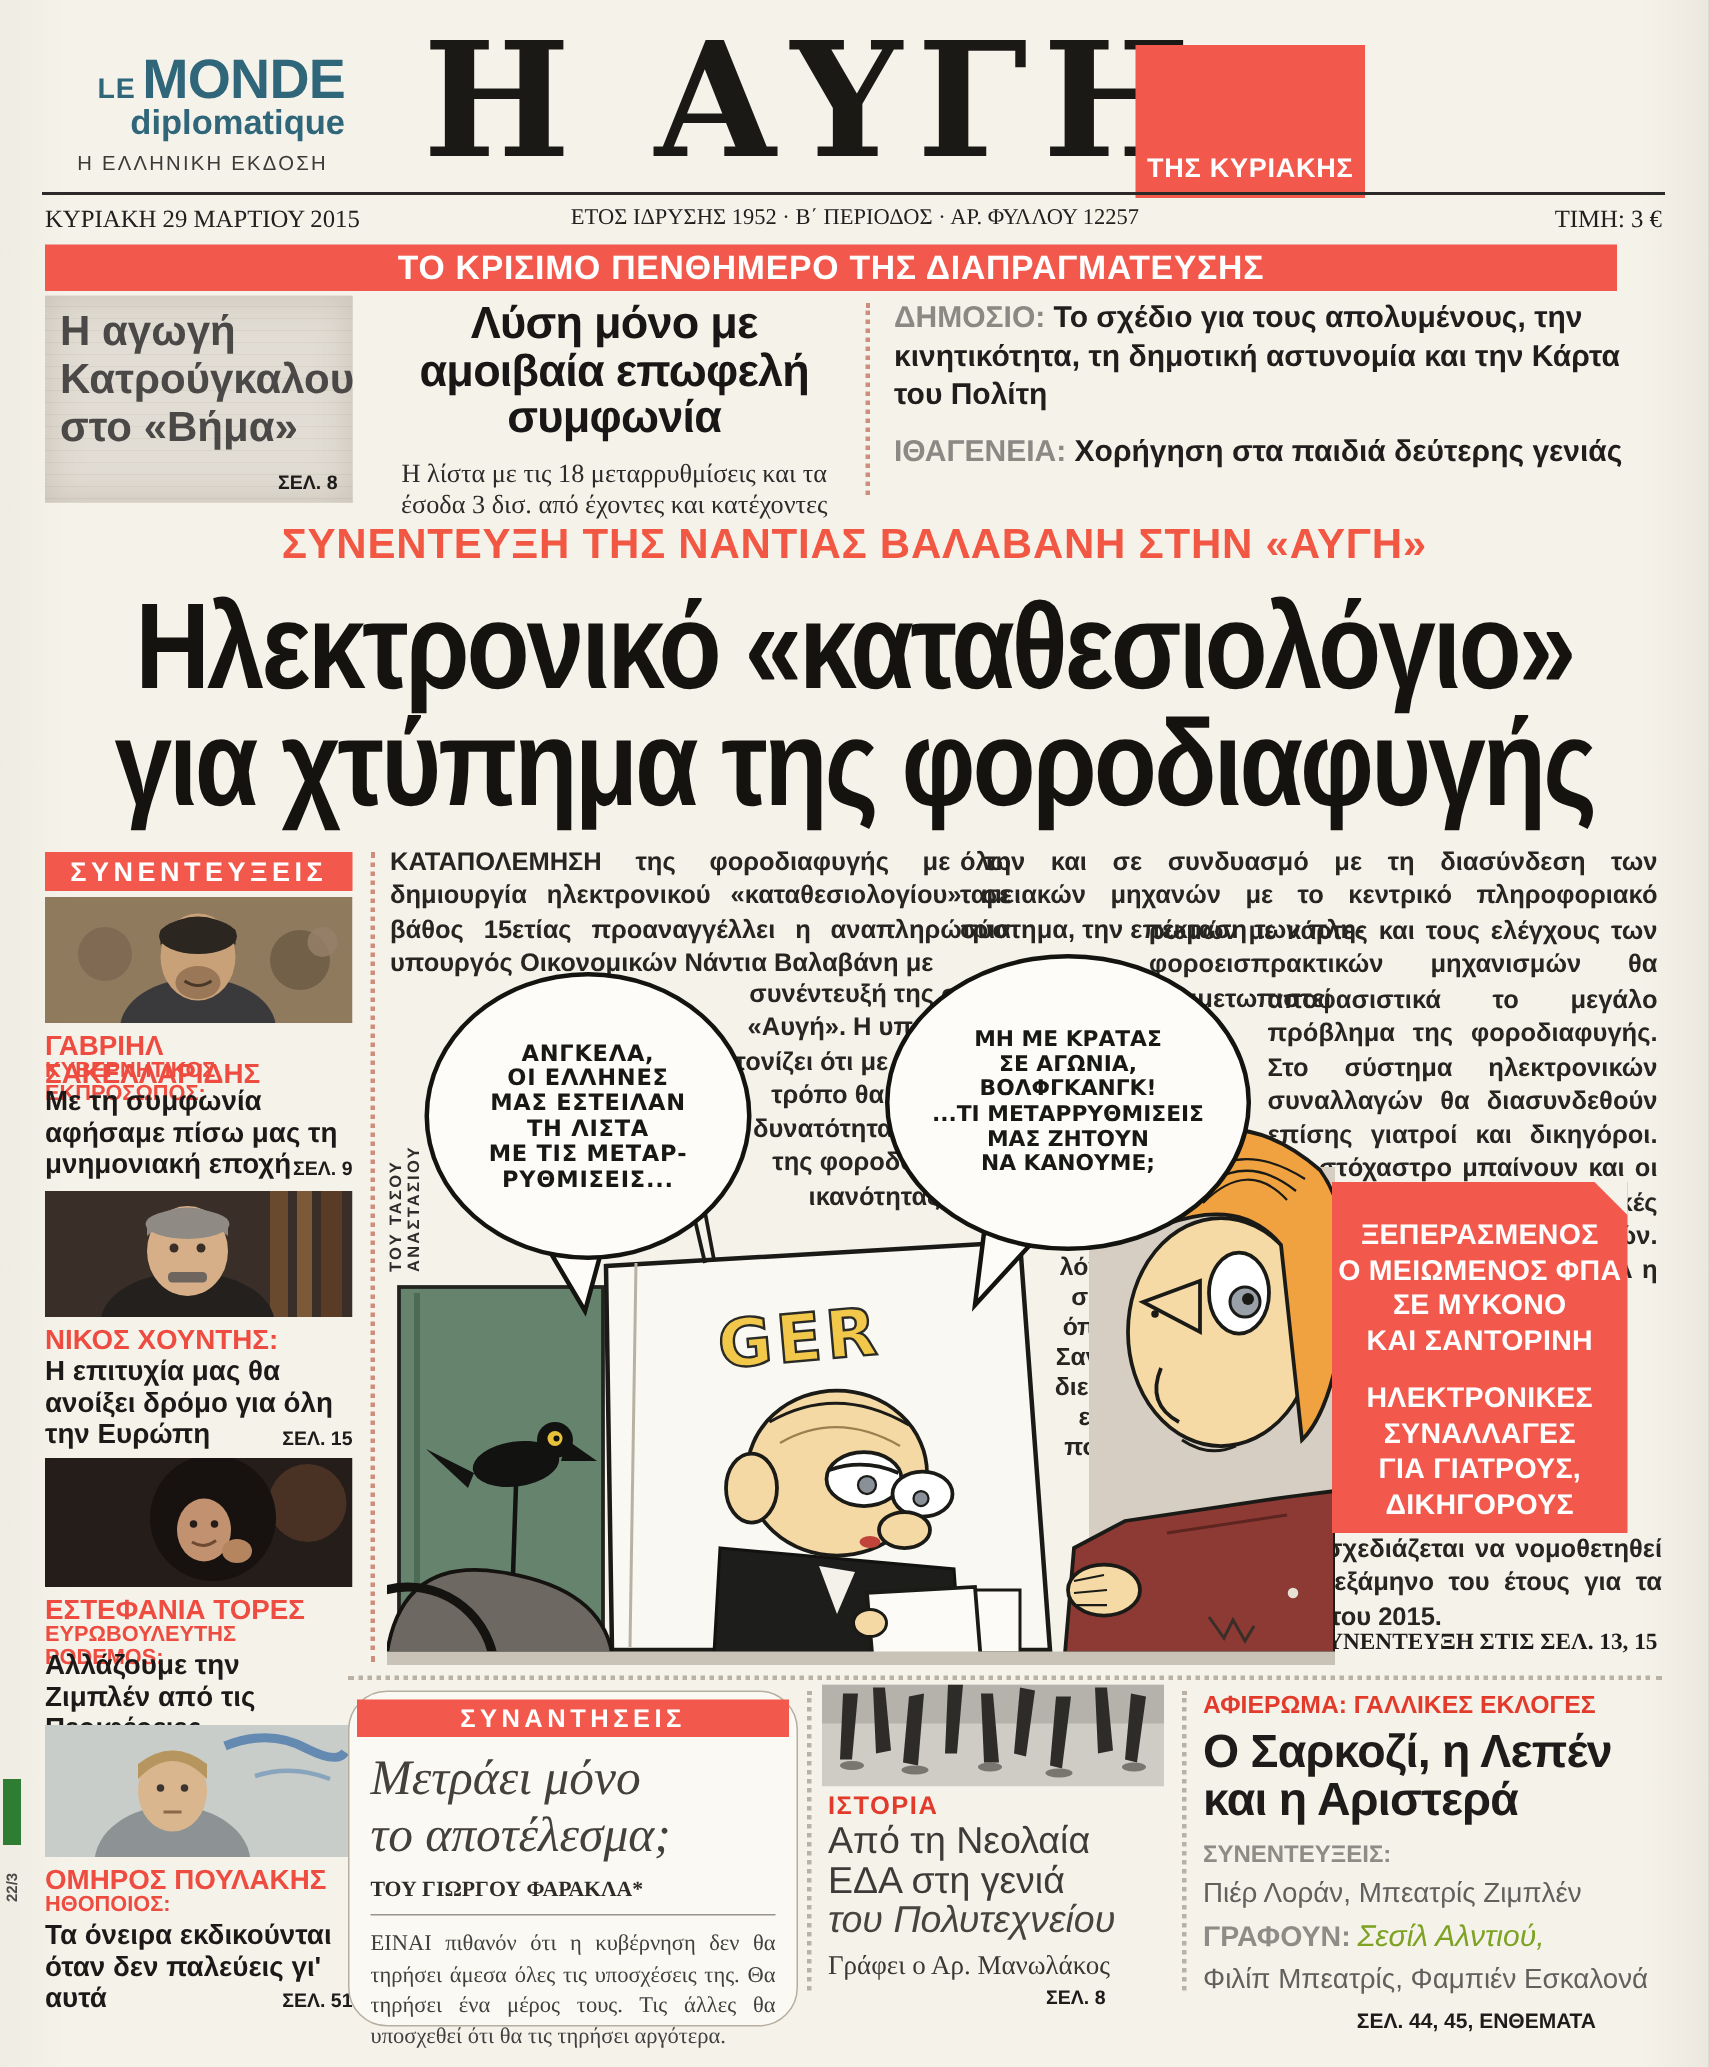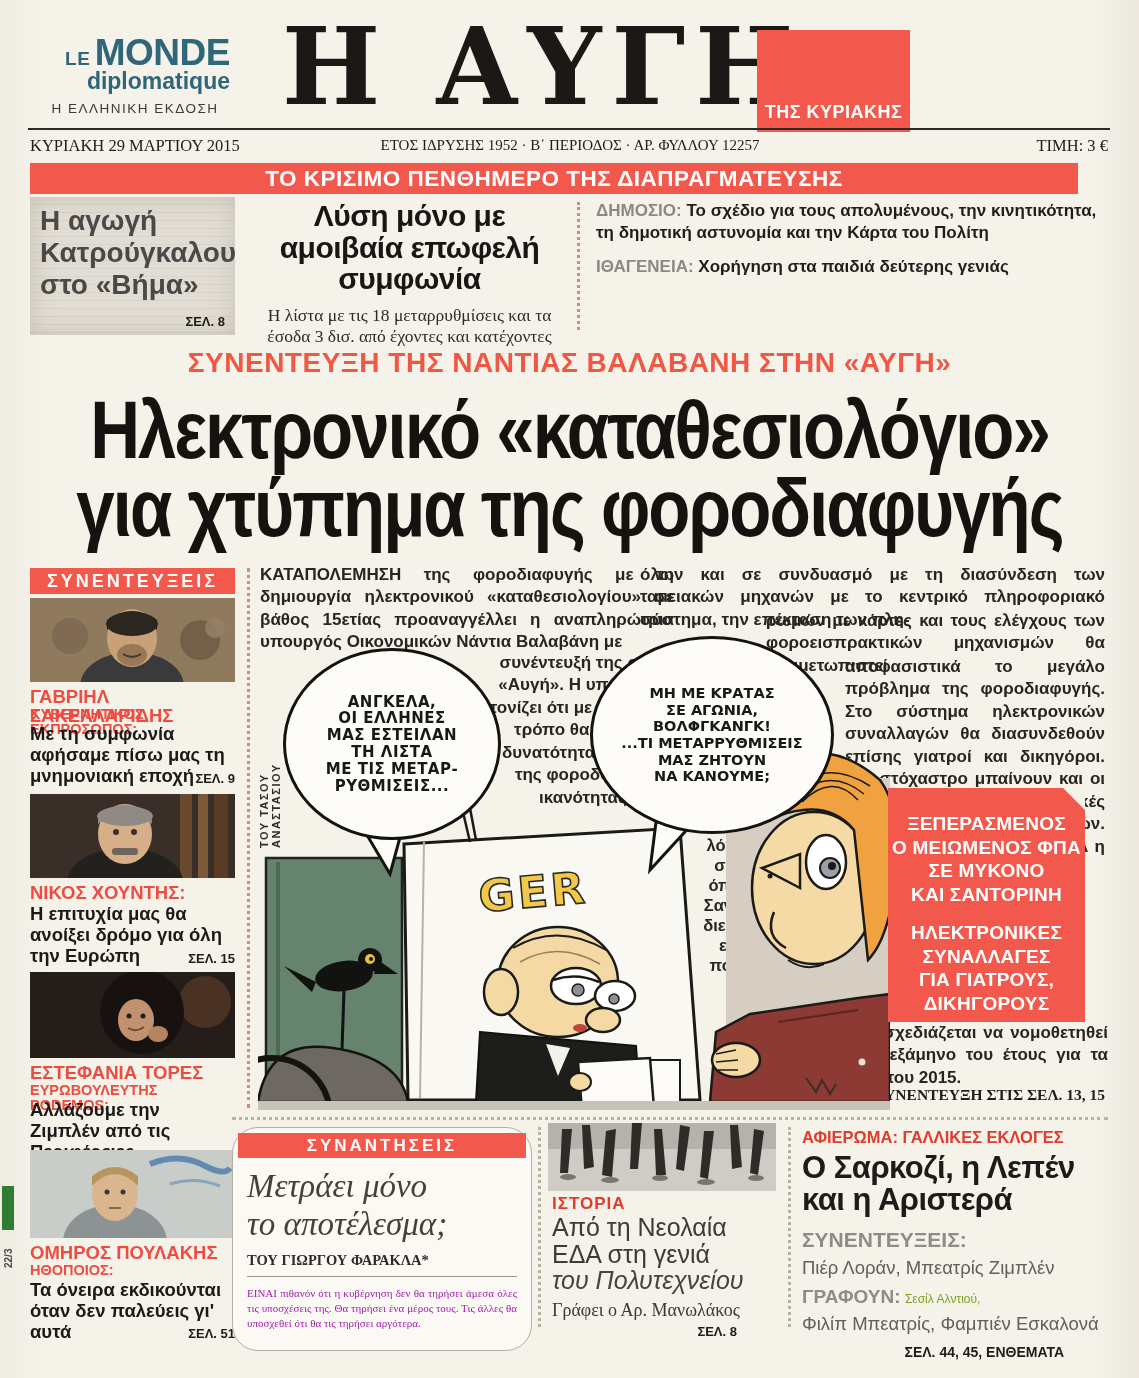--- a/index.html
+++ b/index.html
@@ -25,21 +25,21 @@
 
   
   .teaser1{background:repeating-linear-gradient(180deg,#e2ddd4 0 7px,#d9d3c8 7px 8px);
            box-shadow:inset 0 0 25px rgba(120,110,90,.25);}
   .teaser1-title{font-weight:bold;font-size:28px;line-height:1.15;color:#4a4947;}
   .pg{font-weight:bold;font-size:13px;color:#1d1c1a;}
   .teaser2-title{font-weight:bold;font-size:30px;line-height:1.05;color:#181716;text-align:center;letter-spacing:-.5px;}
   .teaser2-sub{font-family:"Liberation Serif",serif;font-size:17.5px;line-height:1.25;color:#2c2b29;text-align:center;margin-top:10px;}
   .t3-label{color:#8b8984;font-weight:bold;}
   .t3-text{color:#1f1e1c;font-weight:bold;}
-  .t3{font-size:17px;line-height:1.28;}
+  .t3{font-size:20px;line-height:1.28;}
   .vdot{border-left:3px dotted #cf8d7e;}
   .hdot{border-top:3px dotted #b9b2a4;}
 
   
   .kicker{color:#f15742;font-weight:bold;font-size:28px;letter-spacing:.5px;text-align:center;}
   .headline{font-weight:bold;font-size:69px;letter-spacing:-2px;color:#151310;text-align:center;
             transform:scaleY(1.18);transform-origin:top center;white-space:nowrap;}
 
   
   .side{left:30px;width:205px;}
@@ -66,30 +66,30 @@
   .rb-block{font-weight:bold;font-size:19px;line-height:1.24;text-align:center;letter-spacing:.2px;}
   .more{font-family:"Liberation Serif",serif;font-weight:bold;font-size:15.5px;color:#1e1d1b;text-align:right;}
 
   
   .mbox{background:#fbf9f4;border:1px solid #b6ae9f;}
   .mbox-header{background:#f2584b;color:#fff;font-weight:bold;font-size:17px;letter-spacing:3px;
                display:flex;align-items:center;justify-content:center;height:25px;margin:5px 5px 0 5px;}
   .m-title{font-family:"Liberation Serif",serif;font-style:italic;font-size:33px;line-height:1.15;color:#44403b;}
   .m-byline{font-family:"Liberation Serif",serif;font-weight:bold;font-size:14.5px;color:#2e2b28;
             border-bottom:1px solid #9a958c;padding-bottom:7px;}
-  .m-body{font-family:"Liberation Serif",serif;font-size:11px;line-height:1.38;color:#a21caf;text-align:justify;}
+  .m-body{font-family:"Liberation Serif",serif;font-size:15px;line-height:1.38;color:#404040;text-align:justify;}
   .h-label{color:#e23a2b;font-weight:bold;font-size:17px;letter-spacing:1px;}
   .h-title{font-size:25px;line-height:1.06;color:#3c3b38;}
   .h-title-it{font-style:italic;color:#45443f;}
   .h-byline{font-family:"Liberation Serif",serif;font-size:18px;color:#3a3835;}
   .f-label{color:#e23a2b;font-weight:bold;font-size:16.5px;}
   .f-title{font-weight:bold;font-size:31px;line-height:1.03;color:#1d1c1a;letter-spacing:-.5px;}
-  .f-gray-b{color:#8e8c86;font-weight:bold;font-size:21px;}
+  .f-gray-b{color:#8e8c86;font-weight:bold;font-size:16px;}
   .f-gray{color:#61605c;font-size:18.5px;}
-  .f-green{color:#7da224;font-size:12px;}
+  .f-green{color:#7da224;font-size:20px;font-style:italic;}
   .f-page{font-weight:bold;font-size:14px;color:#1d1c1a;text-align:right;padding-right:70px;}
   .tab{background:#2f7d33;}
   .tab-label{writing-mode:vertical-rl;transform:rotate(180deg);font-size:10px;font-weight:bold;color:#4a4a48;}
 </style>
 </head>
 <body>
 
 <div id="page">
 
   <div class="abs" style="left:40px;top:32px;width:190px;">

